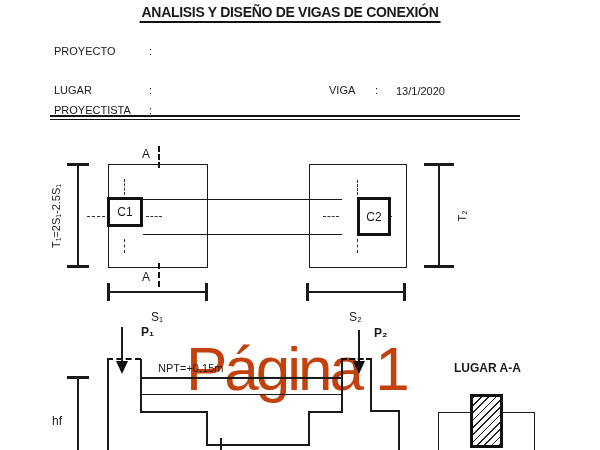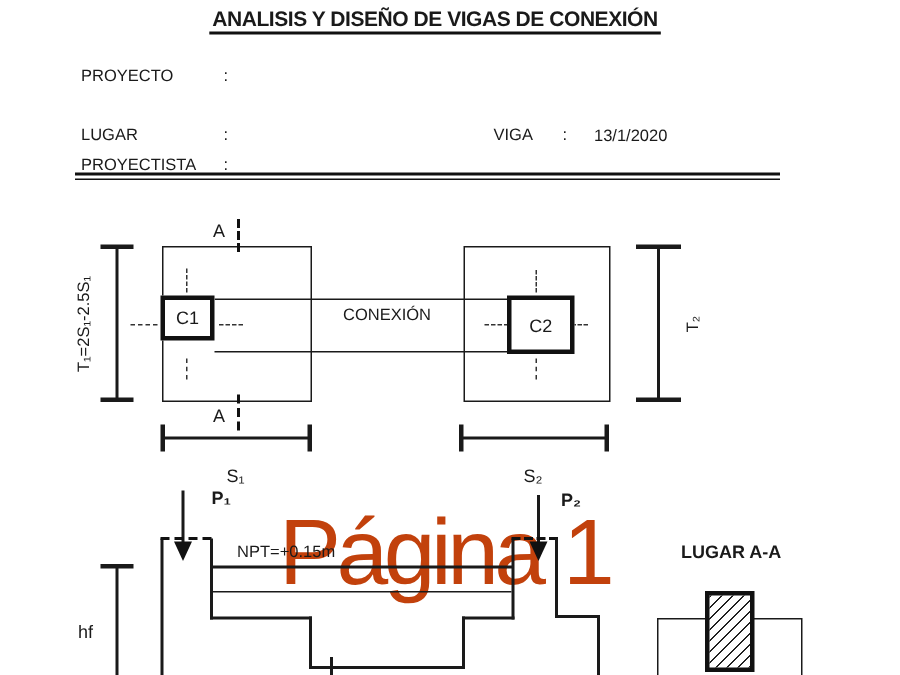--- a/index.html
+++ b/index.html
@@ -55,36 +55,35 @@
 
 <div class="divider"></div>
 
 <div class="box" style="left:108px;top:164px;width:100px;height:104px"></div>
 <div class="box" style="left:309px;top:164px;width:98px;height:104px"></div>
 
 <div class="ln" style="left:143px;top:199px;width:199px;height:1px"></div>
 <div class="ln" style="left:143px;top:234px;width:199px;height:1px"></div>
 
 <div class="lbl s11 abs" style="left:216px;top:202px;width:84px;text-align:center;line-height:16px">
-  <div>CONEXIÓN</div>
 </div>
 
 <div class="ch" style="left:87px;top:216px;width:18px"></div>
 <div class="ch" style="left:146px;top:216px;width:16px"></div>
 <div class="cv" style="left:124px;top:179px;height:16px"></div>
 <div class="cv" style="left:124px;top:239px;height:14px"></div>
 <div class="ch" style="left:323px;top:216px;width:16px"></div>
 <div class="ch" style="left:377px;top:216px;width:15px"></div>
 <div class="cv" style="left:357px;top:180px;height:15px"></div>
 <div class="cv" style="left:357px;top:239px;height:14px"></div>
 
 <div class="bbox" style="left:107px;top:197px;width:36px;height:30px">
   <span>C1</span>
 </div>
-<div class="bbox" style="left:338px;top:197px;width:45px;height:39px">
+<div class="bbox" style="left:357px;top:197px;width:34px;height:39px">
   <span>C2</span>
 </div>
 
 <div class="dv" style="left:158px;top:146px;height:22px"></div>
 <div class="lbl" style="left:142px;top:147px">A</div>
 <div class="dv" style="left:158px;top:263px;height:24px"></div>
 <div class="lbl" style="left:142px;top:270px">A</div>
 
 <div class="ln" style="left:77px;top:165px;width:2px;height:102px"></div>
 <div class="ln" style="left:67px;top:163px;width:22px;height:3px"></div>

